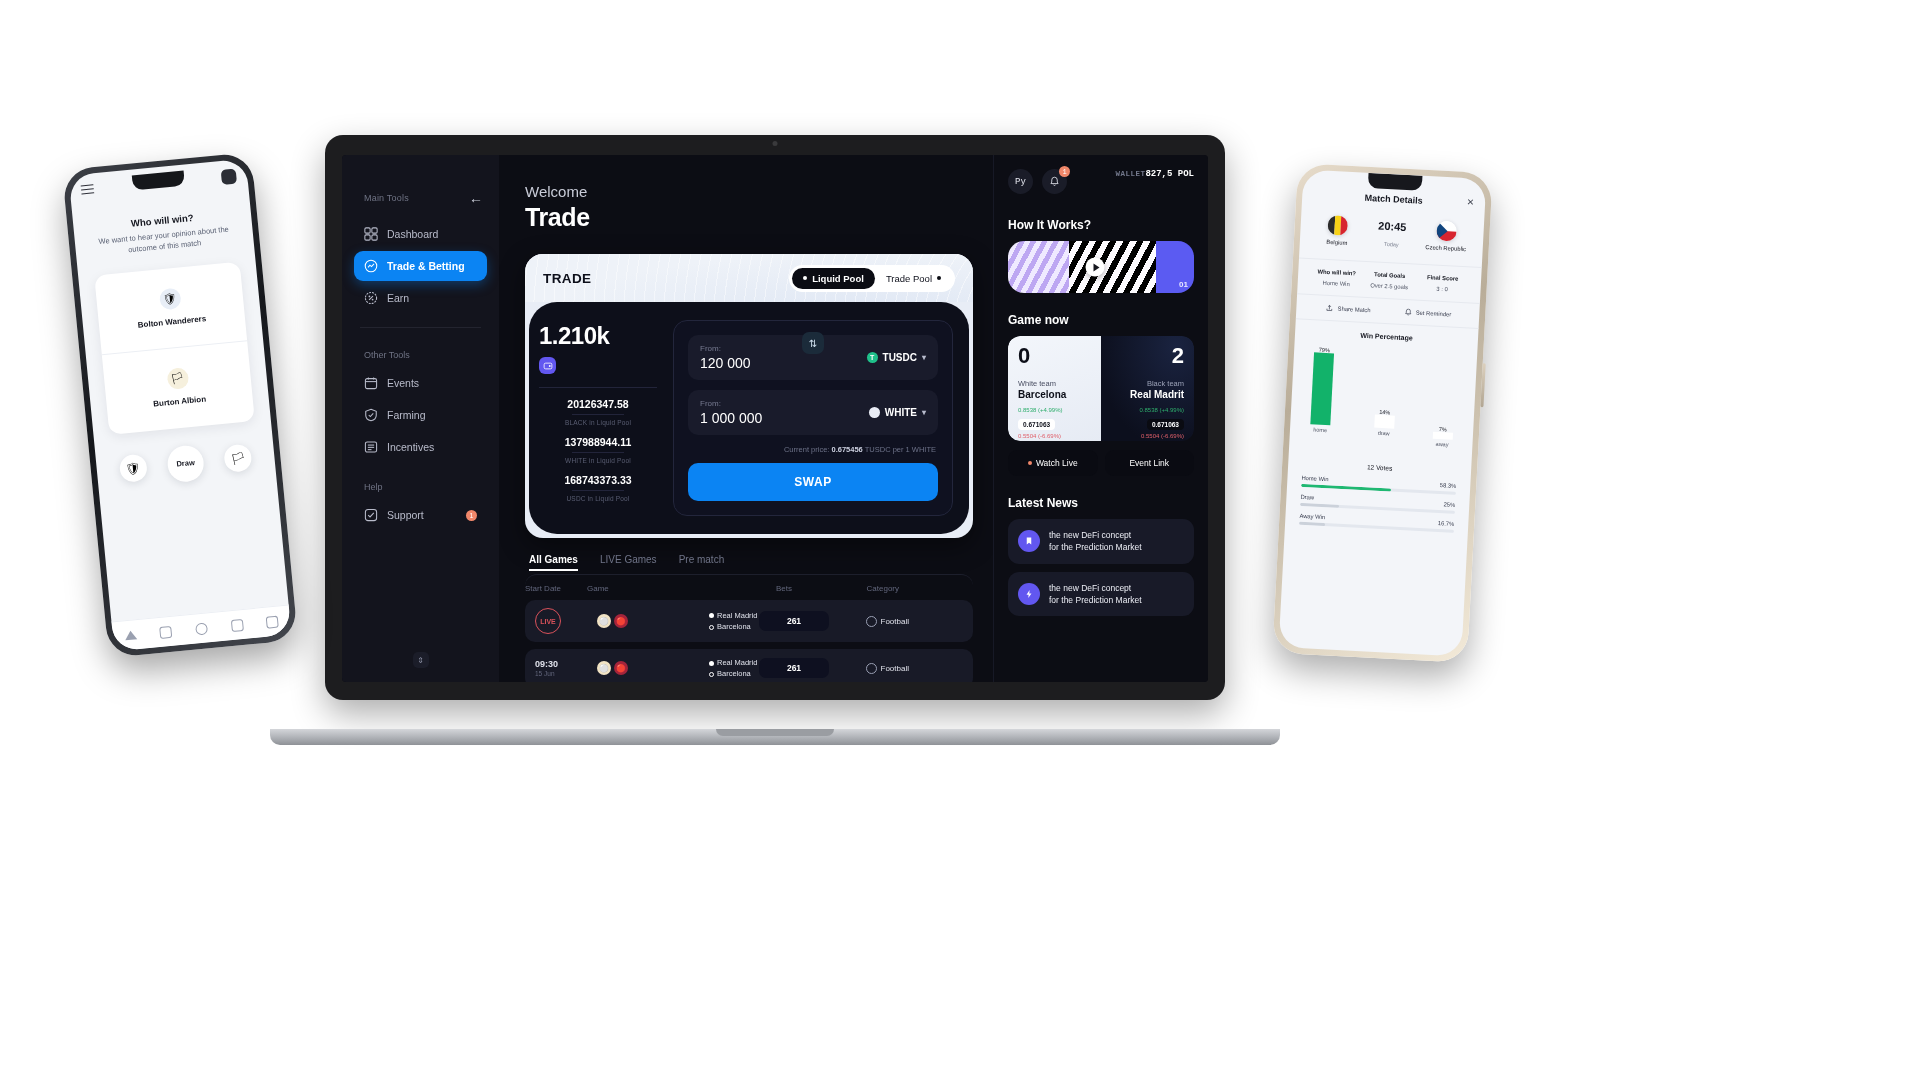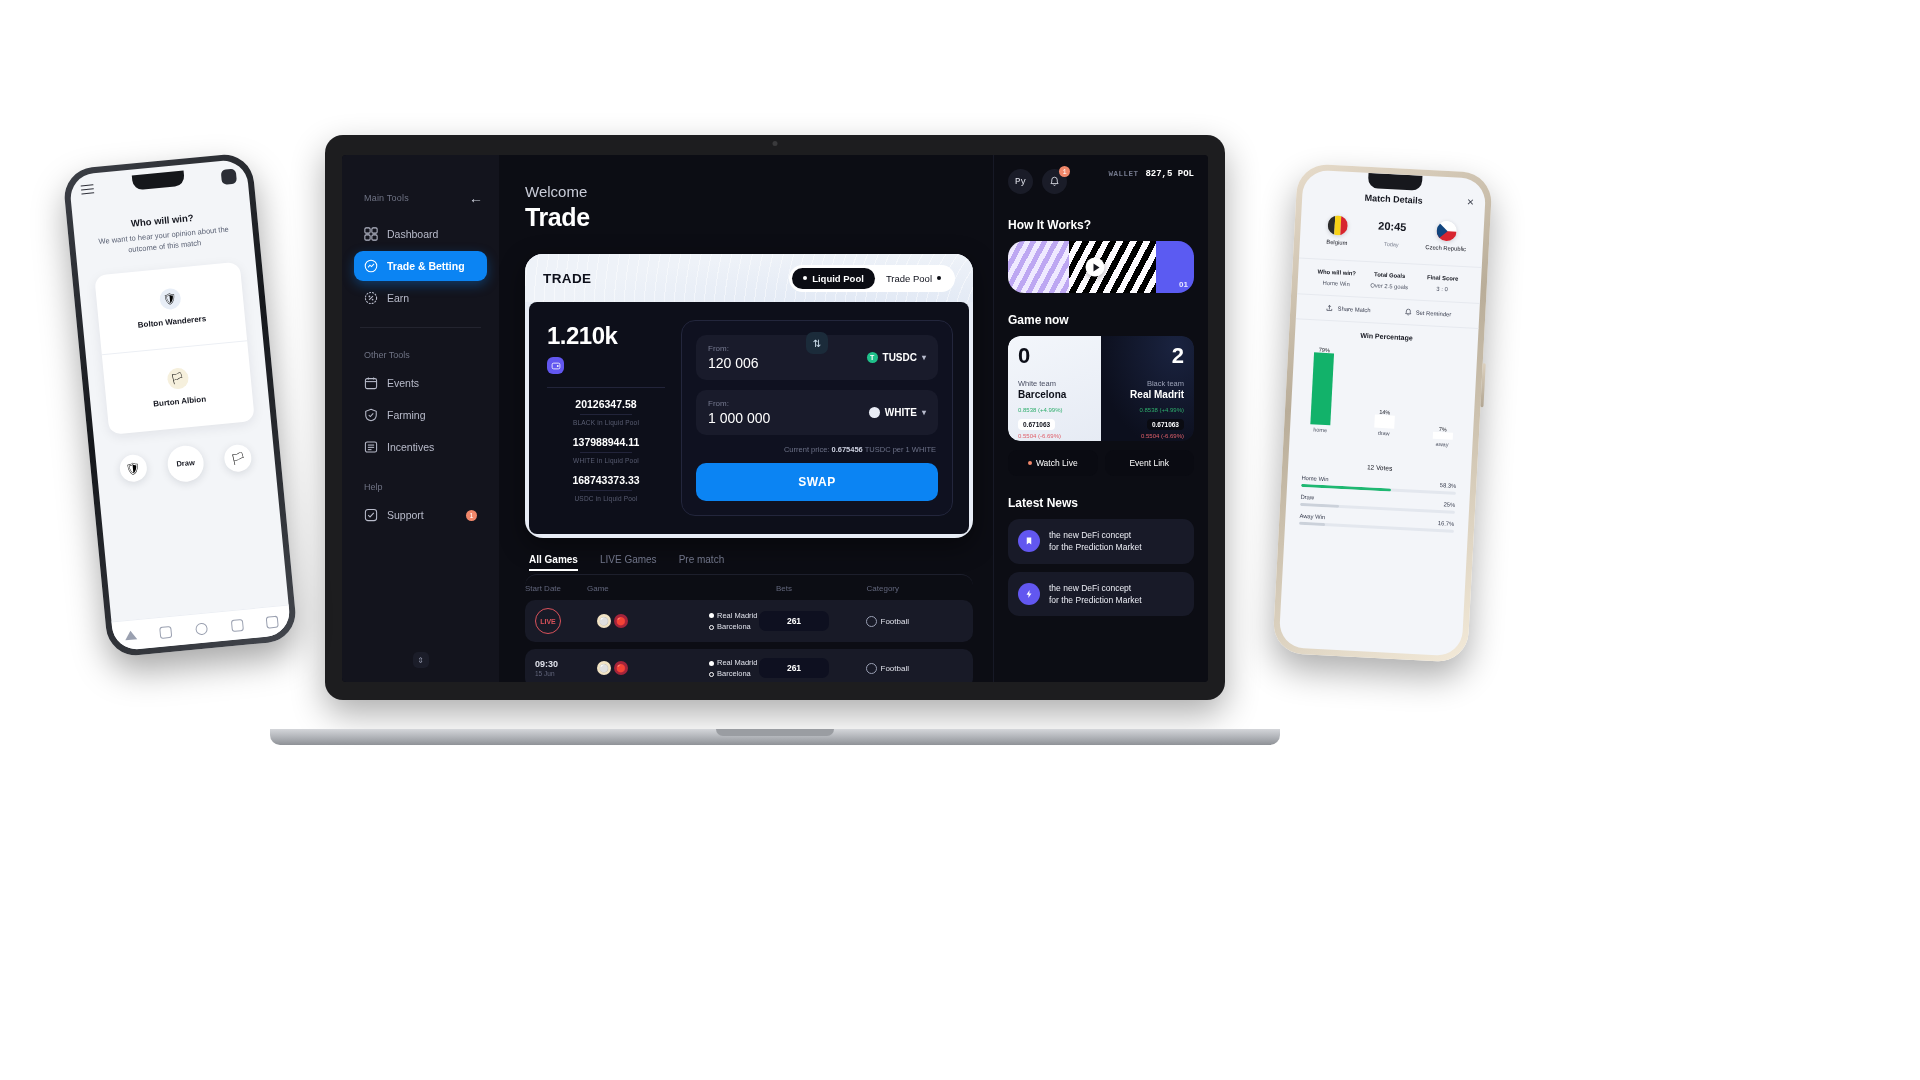--- a/index.html
+++ b/index.html
@@ -70,22 +70,22 @@
     opacity:.55; pointer-events:none; }
   .trade-label { font-size:13.5px; font-weight:bold; color:#0d0f1a; letter-spacing:.4px; position:relative; z-index:2; }
   .pool-toggle { display:flex; align-items:center; background:#fff; border-radius:999px;
     padding:3px; position:relative; z-index:2; }
   .pool-btn { font-size:9.5px; padding:5px 11px; border-radius:999px; color:#0d0f1a;
     display:flex; align-items:center; gap:5px; cursor:pointer; white-space:nowrap; }
   .pool-btn.on { background:#0b0c13; color:#fff; font-weight:bold; }
   .dotw { width:4px; height:4px; border-radius:50%; background:#fff; display:inline-block; }
   .dotb { width:4px; height:4px; border-radius:50%; background:#0b0c13; display:inline-block; }
 
-  .trade-body { background:#0d0f1a; border-radius:8px; margin:0 4px 4px;
-    padding:18px 16px 18px 18px; display:flex; gap:16px; }
+  .trade-body { background:#0d0f1a; border-radius:28px; margin:0 4px 4px;
+    padding:18px 16px 18px 10px; display:flex; gap:16px; }
   .stats { width:118px; flex:0 0 118px; padding-top:2px; }
   .big-num { color:#fff; font-size:24px; font-weight:bold; letter-spacing:-.5px; }
   .wallet-chip { width:17px; height:17px; border-radius:6px; background:#6257f0;
     margin-top:7px; display:flex; align-items:center; justify-content:center; }
   .hr { height:1px; background:#22243a; margin:13px 0 10px; }
   .stat { text-align:center; margin-bottom:10px; }
   .stat-v { color:#fff; font-size:10.5px; font-weight:bold; }
   .stat-rule { height:1px; background:#22243a; width:52px; margin:4px auto; }
   .stat-l { color:#5a5e73; font-size:6.5px; letter-spacing:.2px; }
 
@@ -137,21 +137,21 @@
   
   .rail { width:215px; flex:0 0 215px; background:#0c0d14; border-left:1px solid #171926;
     padding:14px 14px 0 14px; }
   .rail-top { display:flex; align-items:flex-start; gap:9px; margin-bottom:24px;font-family:Liberation Mono, monospace; }
   .avatar-btn { width:25px; height:25px; border-radius:50%; background:#1a1c28; color:#e6e8f0;
     font-size:9px; display:flex; align-items:center; justify-content:center; cursor:pointer; }
   .bell-btn { position:relative; width:25px; height:25px; border-radius:50%; background:#1a1c28;
     display:flex; align-items:center; justify-content:center; cursor:pointer; }
   .bell-badge { position:absolute; top:-3px; right:-3px; width:11px; height:11px; border-radius:50%;
     background:#f0876a; color:#fff; font-size:7px; display:flex; align-items:center; justify-content:center; }
-  .wallet-wrap { margin-left:auto; display:flex; align-items:center; gap:7px; }
+  .wallet-wrap { margin-left:auto; display:flex; align-items:center; }
   .wallet-k { color:#73788c; font-size:7.5px; font-weight:bold; letter-spacing:.5px; }
   .wallet-v { color:#fff; font-size:9px; font-weight:bold; }
   .rail-h { color:#fff; font-size:12px; font-weight:bold; margin-bottom:9px; }
   .hiw { height:52px; border-radius:16px; overflow:hidden; position:relative; display:flex; }
   .hiw-a { flex:1.05; background:
      repeating-linear-gradient(118deg,#bda7f2 0 5px,#efeaff 5px 10px); }
   .hiw-b { flex:1.5; background:
      repeating-linear-gradient(118deg,#000 0 6px,#fdfbff 6px 12px); }
   .hiw-c { flex:.65; background:#5b5bf2; }
   .hiw-play { position:absolute; left:47%; top:50%; transform:translate(-50%,-50%);
@@ -416,21 +416,21 @@
                   <div class="stat-v">168743373.33</div>
                   <div class="stat-rule"></div>
                   <div class="stat-l">USDC in Liquid Pool</div>
                 </div>
               </div>
 
               <div class="swapbox">
                 <div class="field">
                   <div>
                     <div class="field-lab">From:</div>
-                    <div class="field-val">120 006</div>
+                    <div class="field-val">120 000</div>
                   </div>
                   <div class="token">
                     <span class="bead t">T</span>
                     <span>TUSDC</span>
                     <span class="chev">▾</span>
                   </div>
                 </div>
 
                 <div class="swap-swapper">⇅</div>
 

